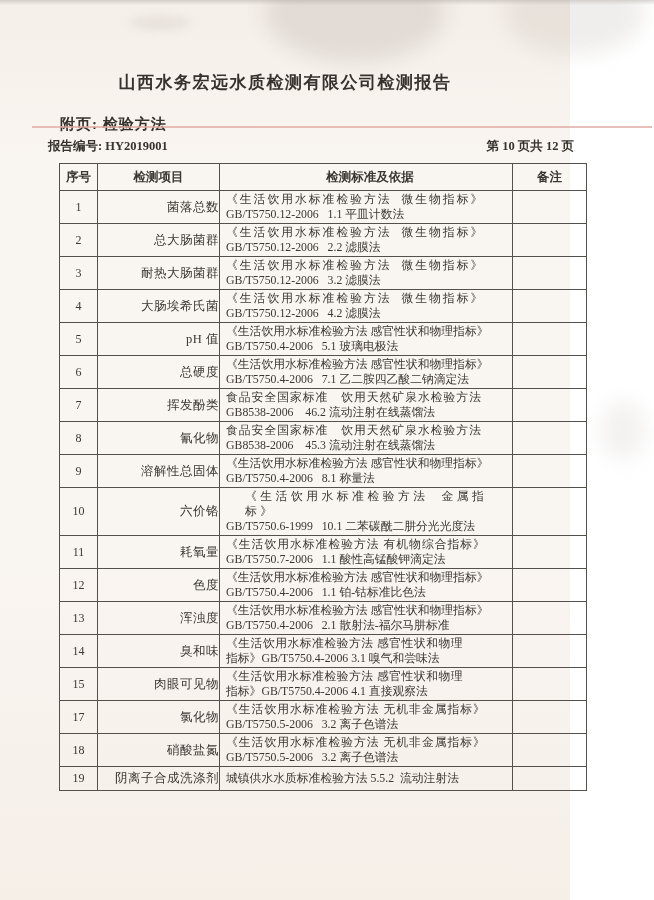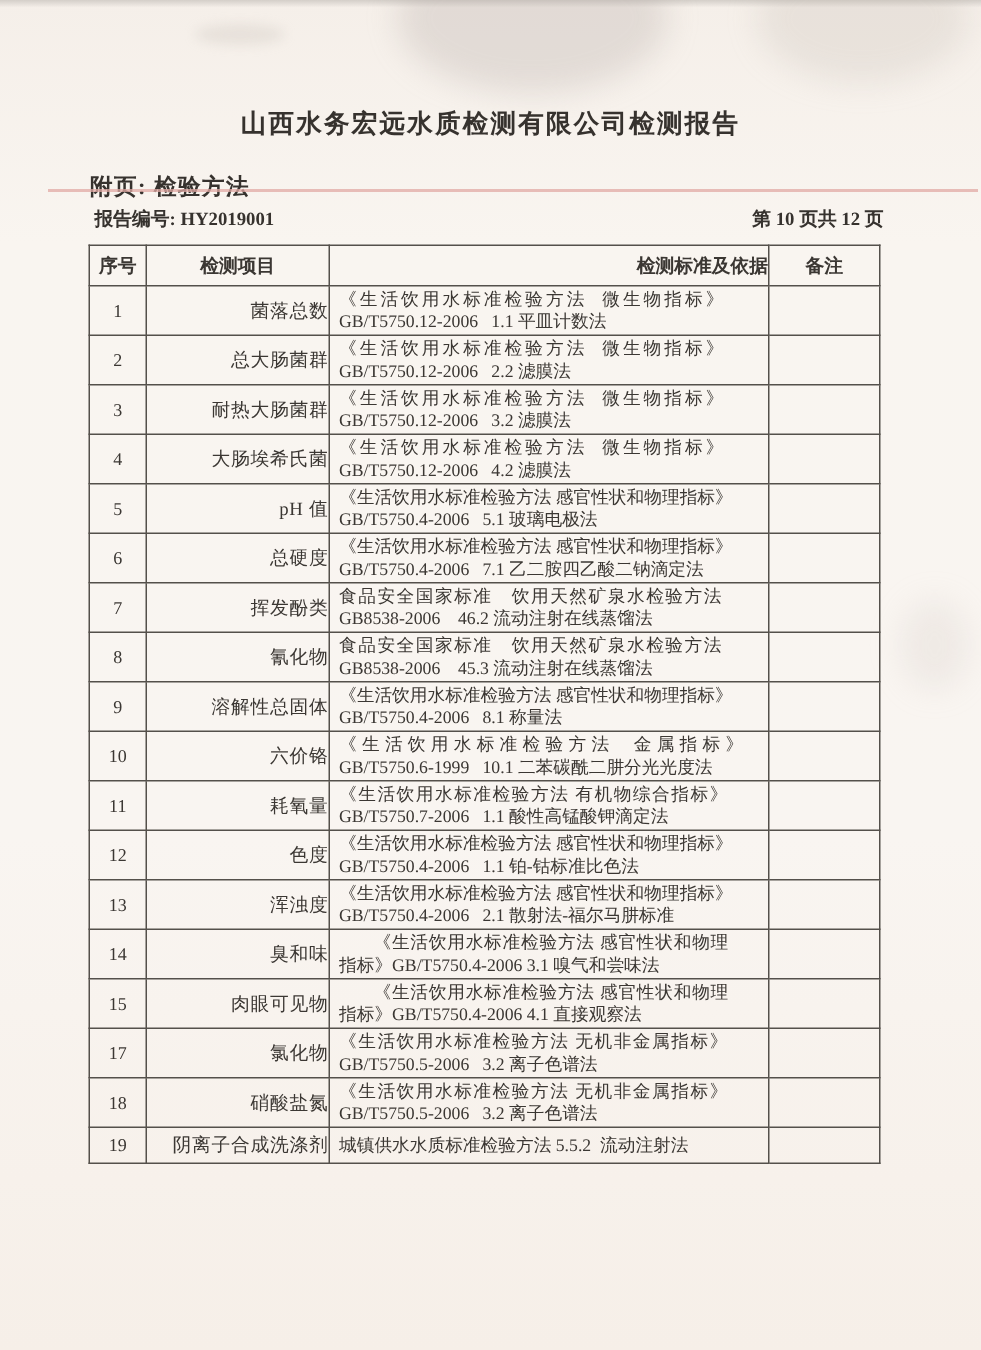--- a/index.html
+++ b/index.html
@@ -1,54 +1,54 @@
 <!DOCTYPE html>
 <html><head>
 <meta charset="utf-8">
 <style>
   html,body{margin:0;padding:0;}
   body{width:654px;height:900px;overflow:hidden;
        font-family:"Liberation Serif","DejaVu Serif",serif;}
-  .page{position:relative;width:654px;height:900px;
+  .page{position:relative;width:570px;height:900px;
         background:linear-gradient(180deg,#f5efe9 0%,#f9f5f0 18%,#f9f5f1 62%,#f6efe8 100%);
         color:#3b3733;}
   
   .smudge{position:absolute;border-radius:50%;filter:blur(10px);pointer-events:none;}
   .smudge.a{left:265px;top:-38px;width:180px;height:100px;background:rgba(176,166,160,0.28);}
   .smudge.b{left:505px;top:-30px;width:140px;height:85px;background:rgba(186,176,170,0.22);}
   .smudge.c{left:130px;top:16px;width:60px;height:14px;background:rgba(190,182,176,0.25);filter:blur(4px);}
   .smudge.d{left:600px;top:400px;width:46px;height:60px;background:rgba(200,190,184,0.20);}
   .topedge{position:absolute;left:0;top:0;width:654px;height:5px;
            background:linear-gradient(180deg,rgba(150,145,140,0.35),rgba(150,145,140,0));}
 
   .title{position:absolute;top:71px;left:0;width:100%;text-align:center;
          font-size:17px;font-weight:bold;letter-spacing:1.5px;color:#36322e;}
   .subtitle{position:absolute;top:115px;left:60px;font-size:15px;font-weight:bold;
             letter-spacing:1px;color:#36322e;}
   .redline{position:absolute;top:126px;left:32px;width:620px;height:2px;
            background:#e2a9a4;opacity:.75;}
-  .meta{position:absolute;top:138px;left:63px;width:526px;display:flex;
+  .meta{position:absolute;top:138px;left:48px;width:526px;display:flex;
         justify-content:space-between;font-size:12.5px;font-weight:bold;color:#36322e;}
 
   table.methods{position:absolute;top:163px;left:59px;width:527px;
                 border-collapse:collapse;table-layout:fixed;}
   .methods th,.methods td{border:1px solid #54504b;padding:0;vertical-align:middle;}
   .methods th{font-size:12.5px;font-weight:bold;height:26px;color:#3b3733;}
-  th.h-std{text-align:right;padding-left:8px;}
+  th.h-std{text-align:center;padding-left:8px;}
   col.w-no{width:38px;}col.w-item{width:122px;}col.w-std{width:293px;}col.w-rem{width:74px;}
   tr.r{height:33px;}
   tr.r-last{height:24px;}
   td.c-no{text-align:center;font-size:12px;}
   td.c-item{text-align:right;font-size:12.5px;letter-spacing:.5px;}
   td.c-std{font-size:11.8px;padding:1px 3px 1px 6px;}
   .l1,.l2{line-height:15px;white-space:pre-wrap;}
   .l1.sp2{letter-spacing:2px;}
-  .l1.sp35{letter-spacing:3.5px;}
+  .l1.sp35{letter-spacing:3.5px;margin-left:19px;}
   .l1.sp05{letter-spacing:1px;}
-  .l1.center{text-align:center;letter-spacing:.5px;}
+  .l1.center{text-align:left;letter-spacing:.5px;}
   td.c-std.single{vertical-align:middle;}
 </style>
 </head>
 <body>
 
 <div class="page">
   <div class="topedge"></div>
   <div class="smudge a"></div>
   <div class="smudge b"></div>
   <div class="smudge c"></div>

